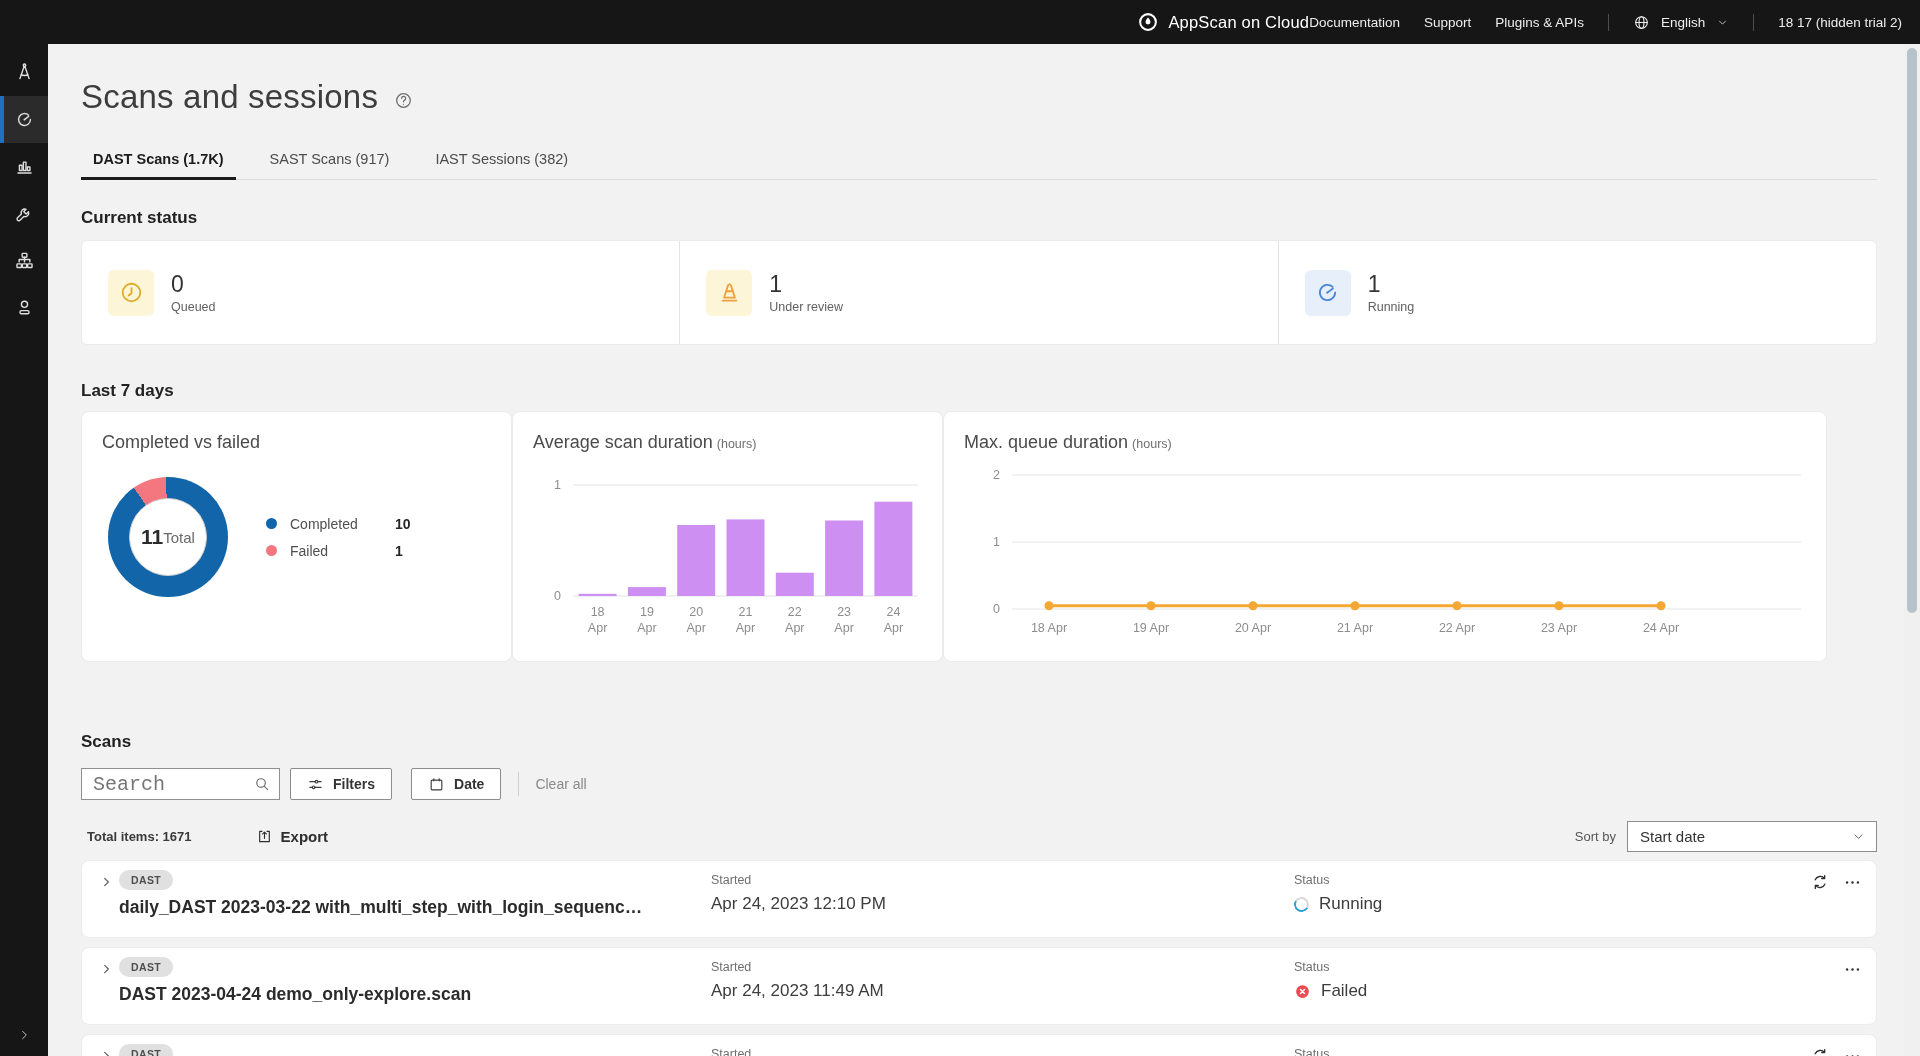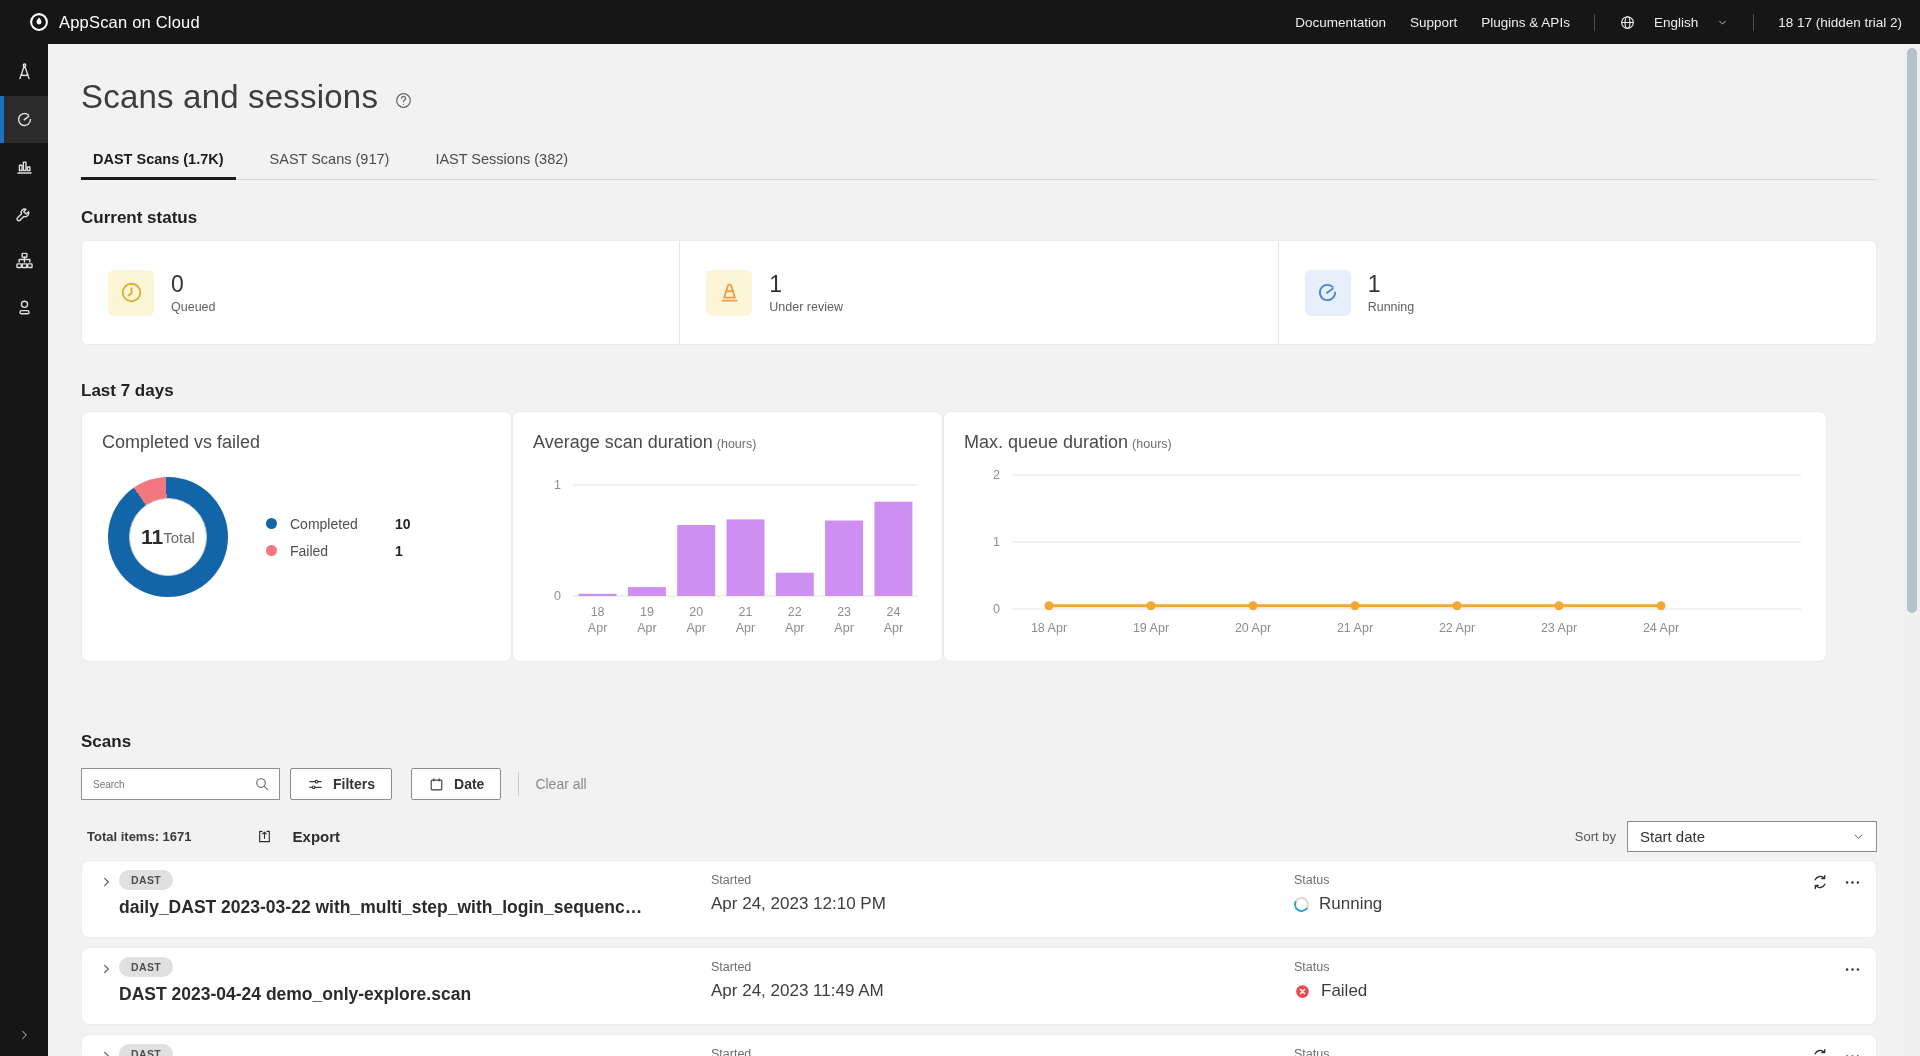--- a/index.html
+++ b/index.html
@@ -5,28 +5,28 @@
   *{margin:0;padding:0;box-sizing:border-box}
   html,body{width:1920px;height:1056px;overflow:hidden;background:#f2f2f2;
     font-family:"Liberation Sans",sans-serif;color:#262626}
   svg{display:block}
   .ic{display:inline-flex;align-items:center;justify-content:center}
   .ic svg{width:100%;height:100%;fill:none;stroke:currentColor;stroke-width:1.6;
     stroke-linecap:round;stroke-linejoin:round}
 
   
   .header{position:absolute;left:0;top:0;width:1920px;height:44px;background:#161616;
-    display:flex;align-items:center;justify-content:space-between;z-index:30;color:#f2f2f2}
+    display:flex;align-items:center;justify-content:flex-end;z-index:30;color:#f2f2f2}
   .brand{display:flex;align-items:center;gap:9px;padding-left:28px}
   .logo{width:22px;height:22px}
   .brand-title{font-size:16.5px;font-weight:500;letter-spacing:.2px;color:#fff}
   .hnav{display:flex;align-items:center;gap:24px;padding-right:18px;font-size:13.5px;color:#ededed}
   .hnav .hlink{cursor:pointer}
   .hsep{width:1px;height:17px;background:#4d4d4d}
-  .hlang{display:flex;align-items:center;gap:18px}
+  .hlang{display:flex;align-items:center;gap:11px}
   .hlang .ic{width:17px;height:17px;color:#ededed}
   .hlang .chev{width:13px;height:13px;color:#cfcfcf}
 
   
   .sidebar{position:absolute;left:0;top:44px;width:48px;height:1012px;background:#161616;
     z-index:25;padding-top:5px}
   .snav-item{position:relative;width:48px;height:47px;display:flex;align-items:center;
     justify-content:center;color:#dedede;cursor:pointer}
   .snav-item .ic{width:21px;height:21px}
   .snav-item.active{background:#2b2b2b}
@@ -83,35 +83,35 @@
   .lval{font-size:14px;font-weight:700;color:#262626;width:40px;text-align:left}
 
   svg .ax{font-family:"Liberation Sans",sans-serif;font-size:12.5px;fill:#8d8d8d}
   .bar-card svg{margin-top:12px}
   .line-card svg{margin-top:12px}
 
   
   .filter-row{margin-top:16px;display:flex;align-items:center;height:32px}
   .search-box{width:199px;height:32px;border:1px solid #909090;background:#fff;
     display:flex;align-items:center;padding:0 8px 0 11px}
-  .search-box input{flex:1;border:none;outline:none;font-size:10px;color:#c2410c;
-    font-family:Liberation Sans, sans-serif;min-width:0}
+  .search-box input{flex:1;border:none;outline:none;font-size:20px;color:#c2410c;
+    font-family:Liberation Mono, monospace;min-width:0}
   .search-box input::placeholder{color:#767676}
   .search-box .ic{width:18px;height:18px;color:#6f6f6f}
   .btn{height:32px;border:1px solid #8d8d8d;background:#fff;display:flex;align-items:center;
     gap:9px;padding:0 16px;font-size:14px;font-weight:700;color:#333;cursor:pointer;border-radius:2px}
   .btn .ic{width:17px;height:17px;color:#3c3c3c}
   .btn.filters{margin-left:10px}
   .btn.date{margin-left:19px}
   .vdiv{width:1px;height:24px;background:#cfcfcf;margin-left:17px}
   .clear-all{margin-left:16px;font-size:14px;color:#8a8a8a;cursor:pointer}
 
   .meta-row{margin-top:20px;height:32px;display:flex;align-items:center}
   .total-items{font-size:13px;font-weight:700;color:#3a3a3a;margin-left:6px}
-  .export{display:flex;align-items:center;gap:20px;margin-left:64px;cursor:pointer}
+  .export{display:flex;align-items:center;gap:8px;margin-left:64px;cursor:pointer}
   .export .ic{width:17px;height:17px;color:#2e2e2e}
   .export span.lbl{font-size:15px;font-weight:700;color:#2e2e2e}
   .sort-wrap{margin-left:auto;display:flex;align-items:center;gap:11px}
   .sort-label{font-size:13px;color:#565656}
   .sort-select{width:250px;height:31px;border:1px solid #8d8d8d;background:#fff;display:flex;
     align-items:center;justify-content:space-between;padding:0 10px 0 12px;cursor:pointer}
   .sort-select .val{font-size:15px;color:#333}
   .sort-select .ic{width:15px;height:15px;color:#5f5f5f}
 
   

